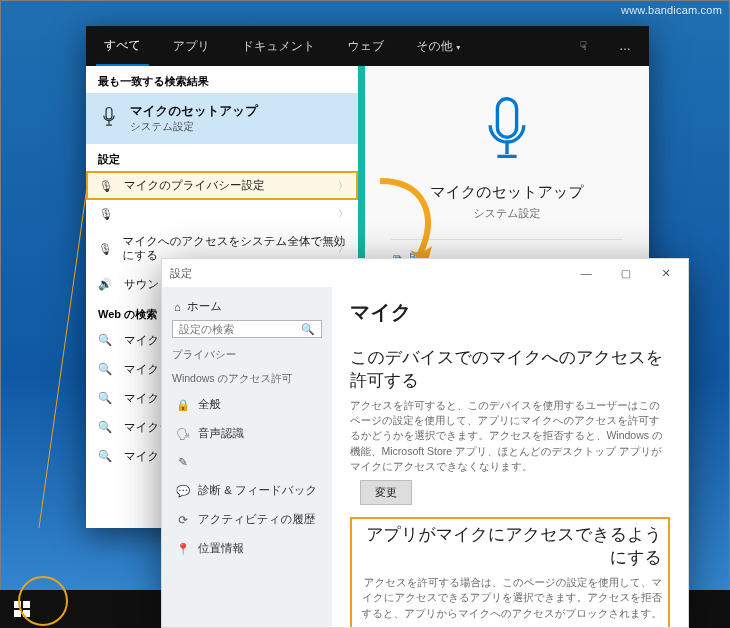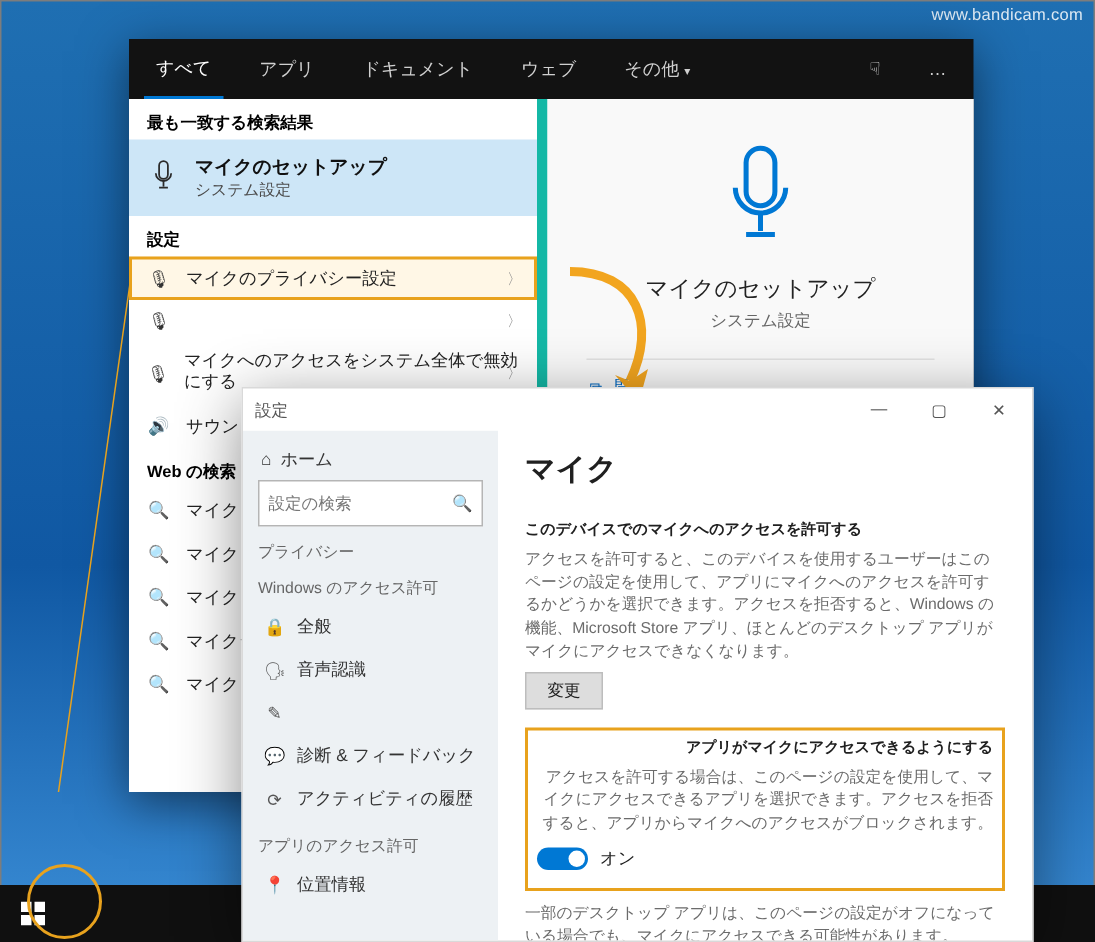--- a/index.html
+++ b/index.html
@@ -165,38 +165,38 @@
   .set-sidebar {
     width: 170px; background:#edf1f4;
     padding: 6px 10px 10px 10px;
     box-sizing:border-box;
     font-size:11.5px;
     color:#333;
     overflow:hidden;
   }
   .home-row { display:flex; align-items:center; gap:6px; padding:6px 2px; }
   .set-search {
-    width: 100%; height:31px; box-sizing:border-box;
+    width: 100%; height:18px; box-sizing:border-box;
     border:1px solid #b5b5b5; background:#fff;
     padding: 0 6px; font-size:11px; color:#777;
     display:flex; align-items:center; justify-content:space-between;
   }
   .sb-group-label { margin:10px 0 4px 0; color:#666; font-size:10.5px;}
   .sb-item { display:flex; gap:8px; align-items:center; padding:7px 4px; }
   .sb-icon { width:14px; text-align:center; color:#555;}
 
   .set-content {
     flex:1; padding: 8px 18px 10px 18px; overflow:hidden;
     font-size:11.5px;
   }
   .h1 { font-size:20px; font-weight:600; margin: 4px 0 10px 0; }
-  .h2 { font-size:10px; font-weight:700; margin: 20px 0 6px 0; }
+  .h2 { font-size:17px; font-weight:400; margin: 20px 0 6px 0; }
   .muted { color:#6b6b6b; font-size:10.5px; line-height:1.45;}
   .btn-change {
-    margin:6px 0 12px 0; padding:4px 14px; background:#ddd; border:1px solid #bdbdbd;
+    margin:6px 0 12px 10px; padding:4px 14px; background:#ddd; border:1px solid #bdbdbd;
     font-size:11px; display:inline-block;
   }
   .toggle-row { display:flex; align-items:center; gap:8px; margin:8px 0;}
   .toggle {
     width:34px; height:15px; border-radius:15px; background:#0078d4; position:relative;
   }
   .toggle::after{
     content:""; position:absolute; right:2px; top:2px; width:11px; height:11px;
     background:#fff; border-radius:50%;
   }
@@ -373,21 +373,20 @@
           <span class="sb-icon">✎</span>
         </div>
       <div class="sb-item">
           <span class="sb-icon">💬</span>
           <span>診断 &amp; フィードバック</span>
         </div>
       <div class="sb-item">
           <span class="sb-icon">⟳</span>
           <span>アクティビティの履歴</span>
         </div>
-      <div class="sb-group-label">アプリのアクセス許可</div>
       <div class="sb-item">
           <span class="sb-icon">📍</span>
           <span>位置情報</span>
         </div>
     </div>
     <div class="set-content">
       <div class="h1">マイク</div>
       <div class="h2">このデバイスでのマイクへのアクセスを許可する</div>
       <div class="muted">アクセスを許可すると、このデバイスを使用するユーザーはこのページの設定を使用して、アプリにマイクへのアクセスを許可するかどうかを選択できます。アクセスを拒否すると、Windows の機能、Microsoft Store アプリ、ほとんどのデスクトップ アプリがマイクにアクセスできなくなります。</div>
       <div class="btn-change">変更</div>

